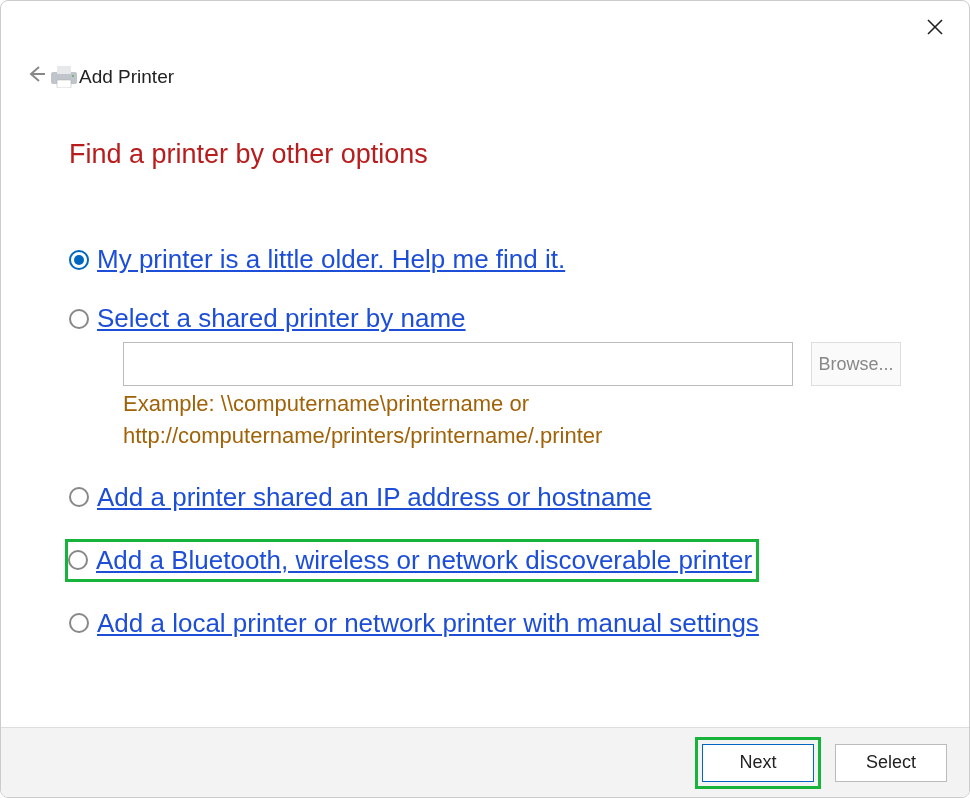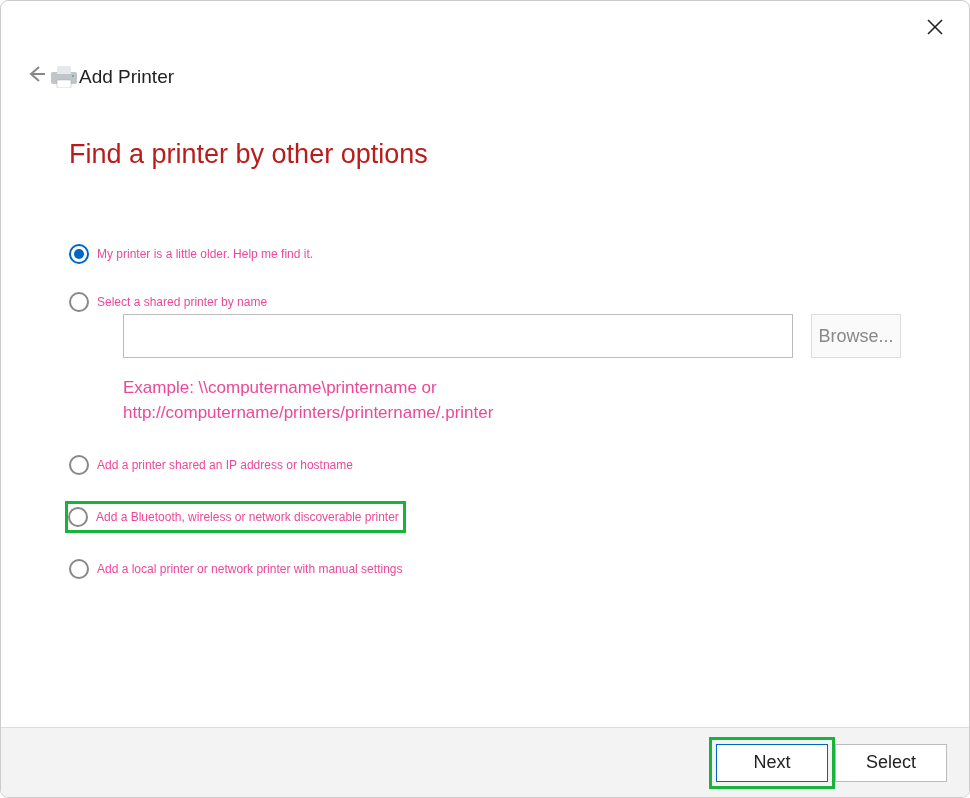--- a/index.html
+++ b/index.html
@@ -90,30 +90,31 @@
       border-color: #0067c0;
     }
     .radio.checked::after {
       content: "";
       position: absolute;
       top: 3px; left: 3px; right: 3px; bottom: 3px;
       background: #0067c0;
       border-radius: 50%;
     }
     .option-label {
-      font-size: 12px;
-      color: #ec4899;
+      font-size: 26px;
+      color: #1d4ed8;
+      text-decoration: underline;
     }
     .shared-sub {
       margin-left: 54px;
       margin-top: -8px;
       margin-bottom: 28px;
       display: flex;
       flex-direction: column;
-      gap: 18px;
+      gap: 2px;
     }
     .input-row {
       display: flex;
       align-items: center;
       gap: 18px;
     }
     .shared-input {
       flex: 0 0 670px;
       height: 44px;
       border: 1px solid #bbb;
@@ -124,36 +125,37 @@
     .browse-btn {
       width: 124px;
       height: 44px;
       border: 1px solid #ddd;
       background: #fafafa;
       color: #888;
       font-size: 18px;
       cursor: pointer;
     }
     .example-text {
-      font-size: 17px;
-      color: #ec4899;
+      font-size: 22px;
+      color: #a16207;
       line-height: 1.45;
     }
     .footer {
       position: absolute;
       bottom: 0;
       left: 0;
       right: 0;
       height: 70px;
       background: #f3f3f3;
       border-top: 1px solid #ddd;
       display: flex;
       justify-content: flex-end;
       align-items: center;
       padding: 0 22px;
+      gap: 14px;
     }
     .next-wrap {
       border: 3px solid #18b33b;
       padding: 4px;
     }
     .btn {
       width: 112px;
       height: 38px;
       font-size: 18px;
       background: #fff;
@@ -198,21 +200,21 @@
 <div class="content">
   <h1 class="page-heading">Find a printer by other options</h1>
 
   <div class="options">
 
     <div class="option-row">
       <div class="radio checked"></div>
       <span class="option-label">My printer is a little older. Help me find it.</span>
     </div>
 
-    <div class="option-row" style="margin-bottom:8px;">
+    <div class="option-row" style="margin-bottom:14px;">
       <div class="radio"></div>
       <span class="option-label">Select a shared printer by name</span>
     </div>
 
     <div class="shared-sub">
       <div class="input-row">
         <input type="text" class="shared-input" value="" style="">
         <button class="browse-btn">Browse...</button>
       </div>
       <div class="example-text">

